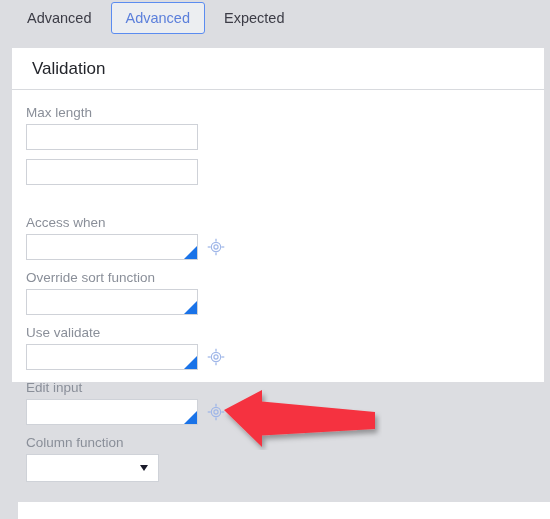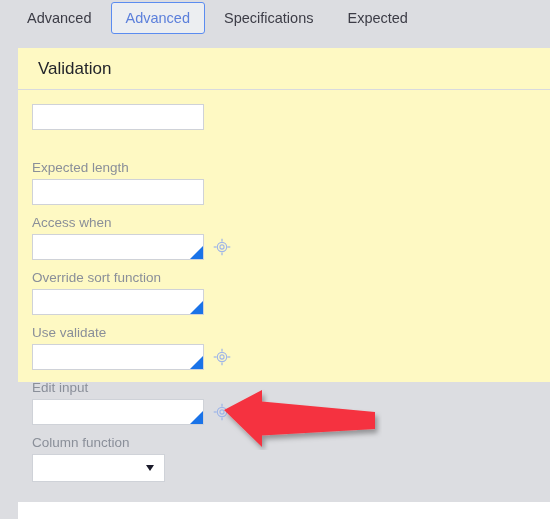--- a/index.html
+++ b/index.html
@@ -44,25 +44,25 @@
   .tab.active {
     color: #5b7fdb;
     background: #eceef1;
     border: 1px solid #5b8cf0;
     border-radius: 3px;
   }
 
   
   .panel {
     position: absolute;
-    left: 18px;
+    left: 12px;
     top: 48px;
     width: 532px;
     height: 334px;
-    background: #fef9c3;
+    background: #ffffff;
     box-sizing: border-box;
   }
   .panel-header {
     height: 42px;
     line-height: 42px;
     padding-left: 20px;
     font-size: 17px;
     color: #23252b;
     border-bottom: 1px solid #d8dade;
     box-sizing: border-box;
@@ -175,38 +175,37 @@
     height: 62px;
     pointer-events: none;
   }
 </style>
 </head>
 <body>
 
 <div class="tabbar">
   <div class="tab first">Advanced</div>
   <div class="tab active">Advanced</div>
-  <div class="tab">Specifications</div>
   <div class="tab">Expected</div>
 </div>
 
 <div class="panel">
 
   <div class="panel-header">Validation</div>
 
   <div class="panel-body">
 
     <div class="field">
+      <span class="field-label">Max length</span>
       <div class="ctl-row">
         <input class="txt" type="text" placeholder="" style="">
       </div>
     </div>
 
     <div class="field">
-      <span class="field-label">Expected length</span>
       <div class="ctl-row">
         <input class="txt" type="text" placeholder="" style="">
       </div>
     </div>
 
     <div class="field">
       <span class="field-label">Access when</span>
       <div class="ctl-row">
         <div class="ta-wrap">
           <input class="txt" type="text" placeholder="" style="">

